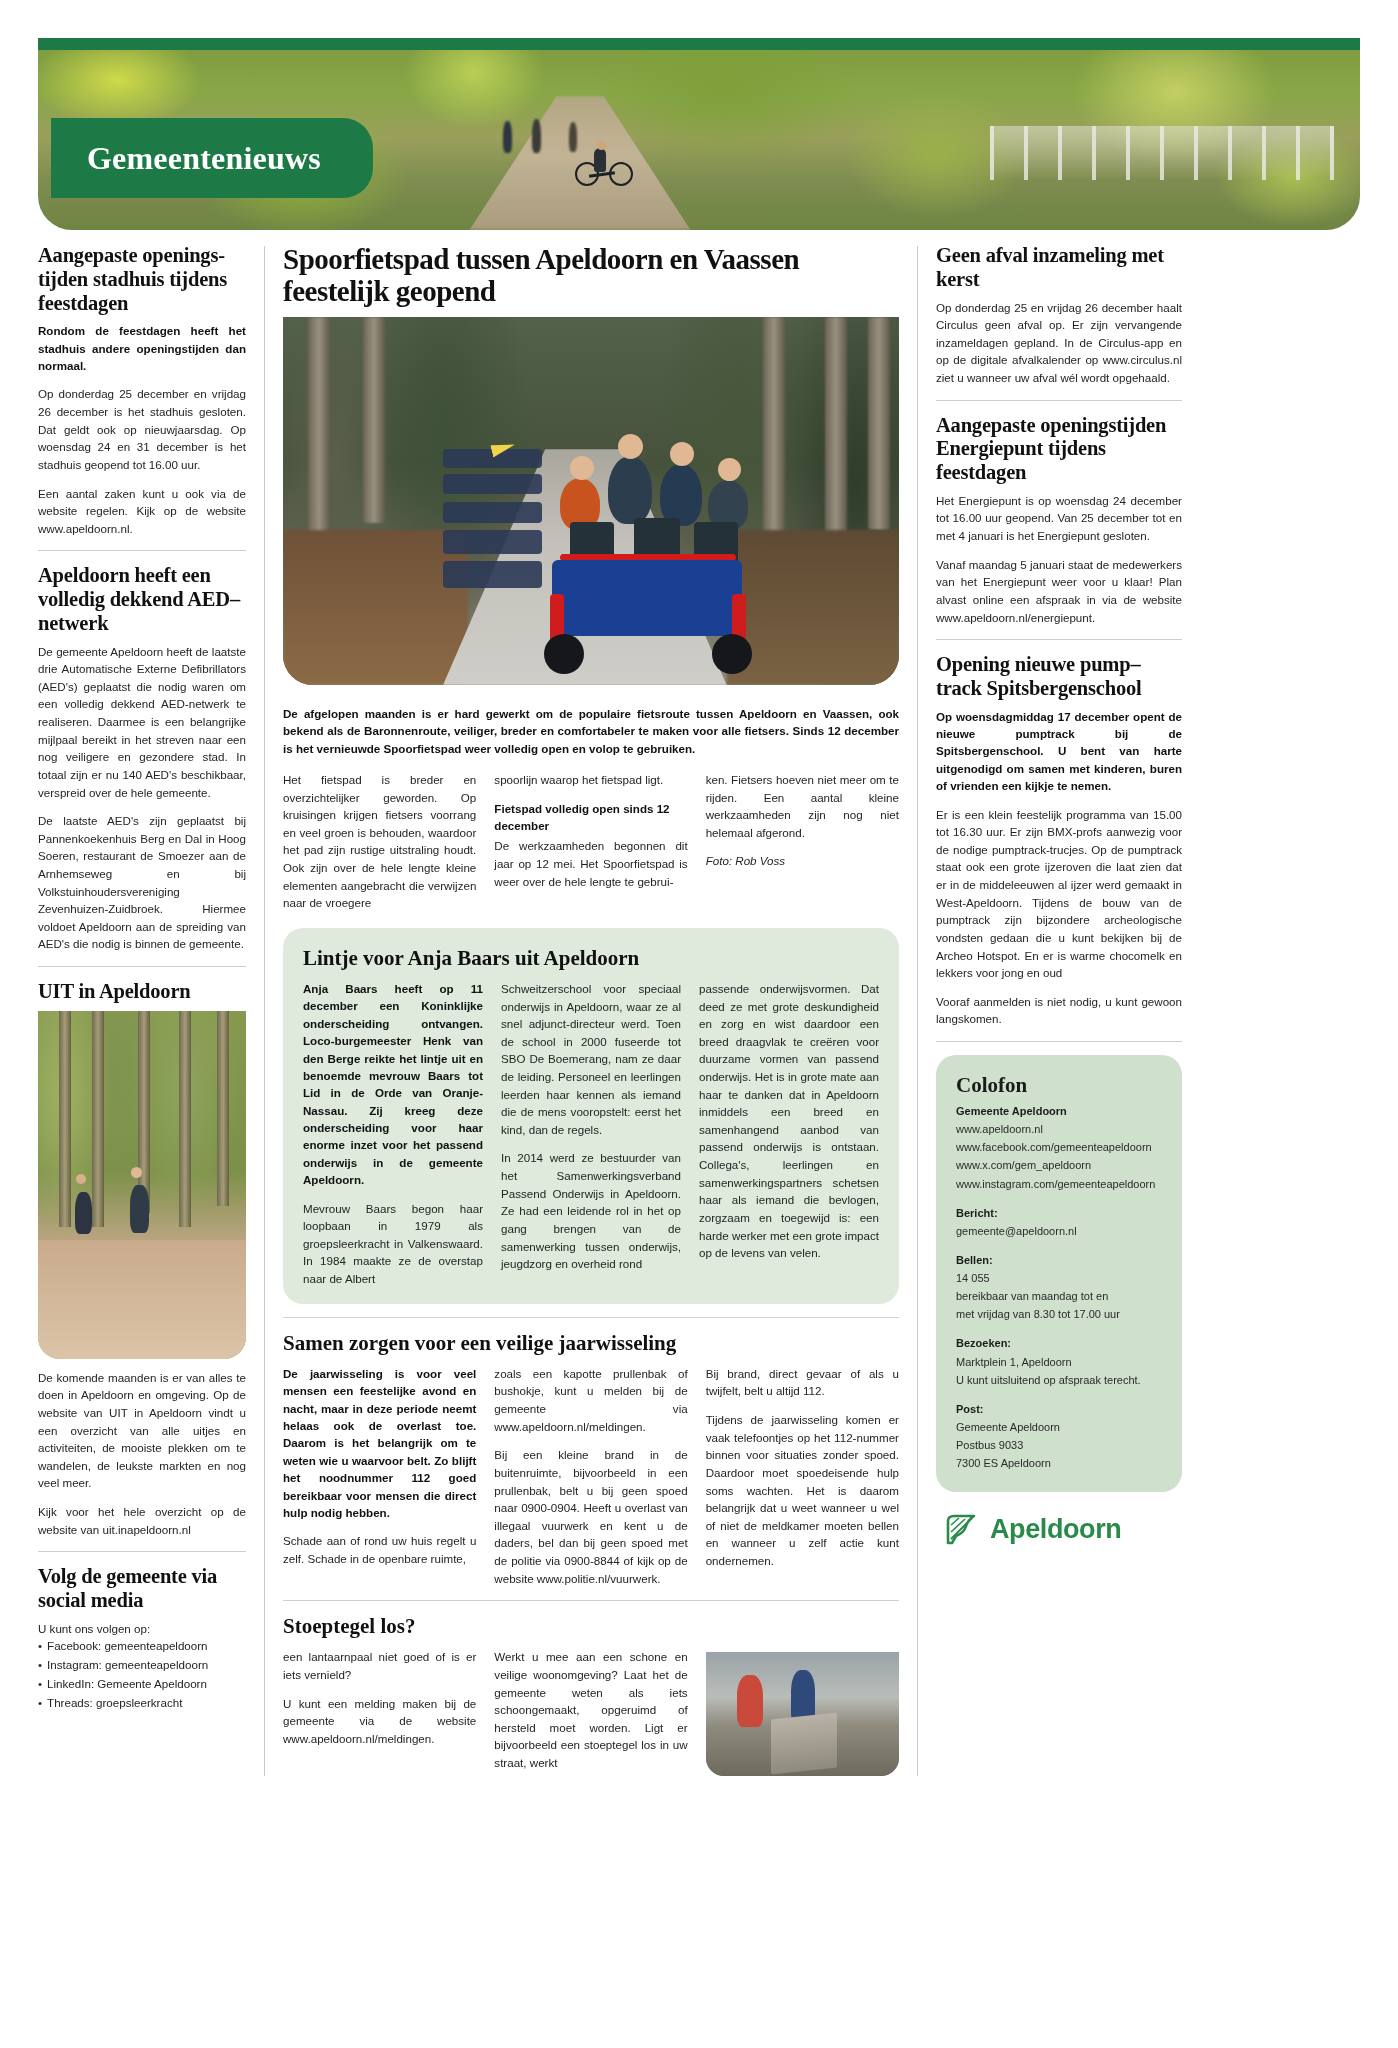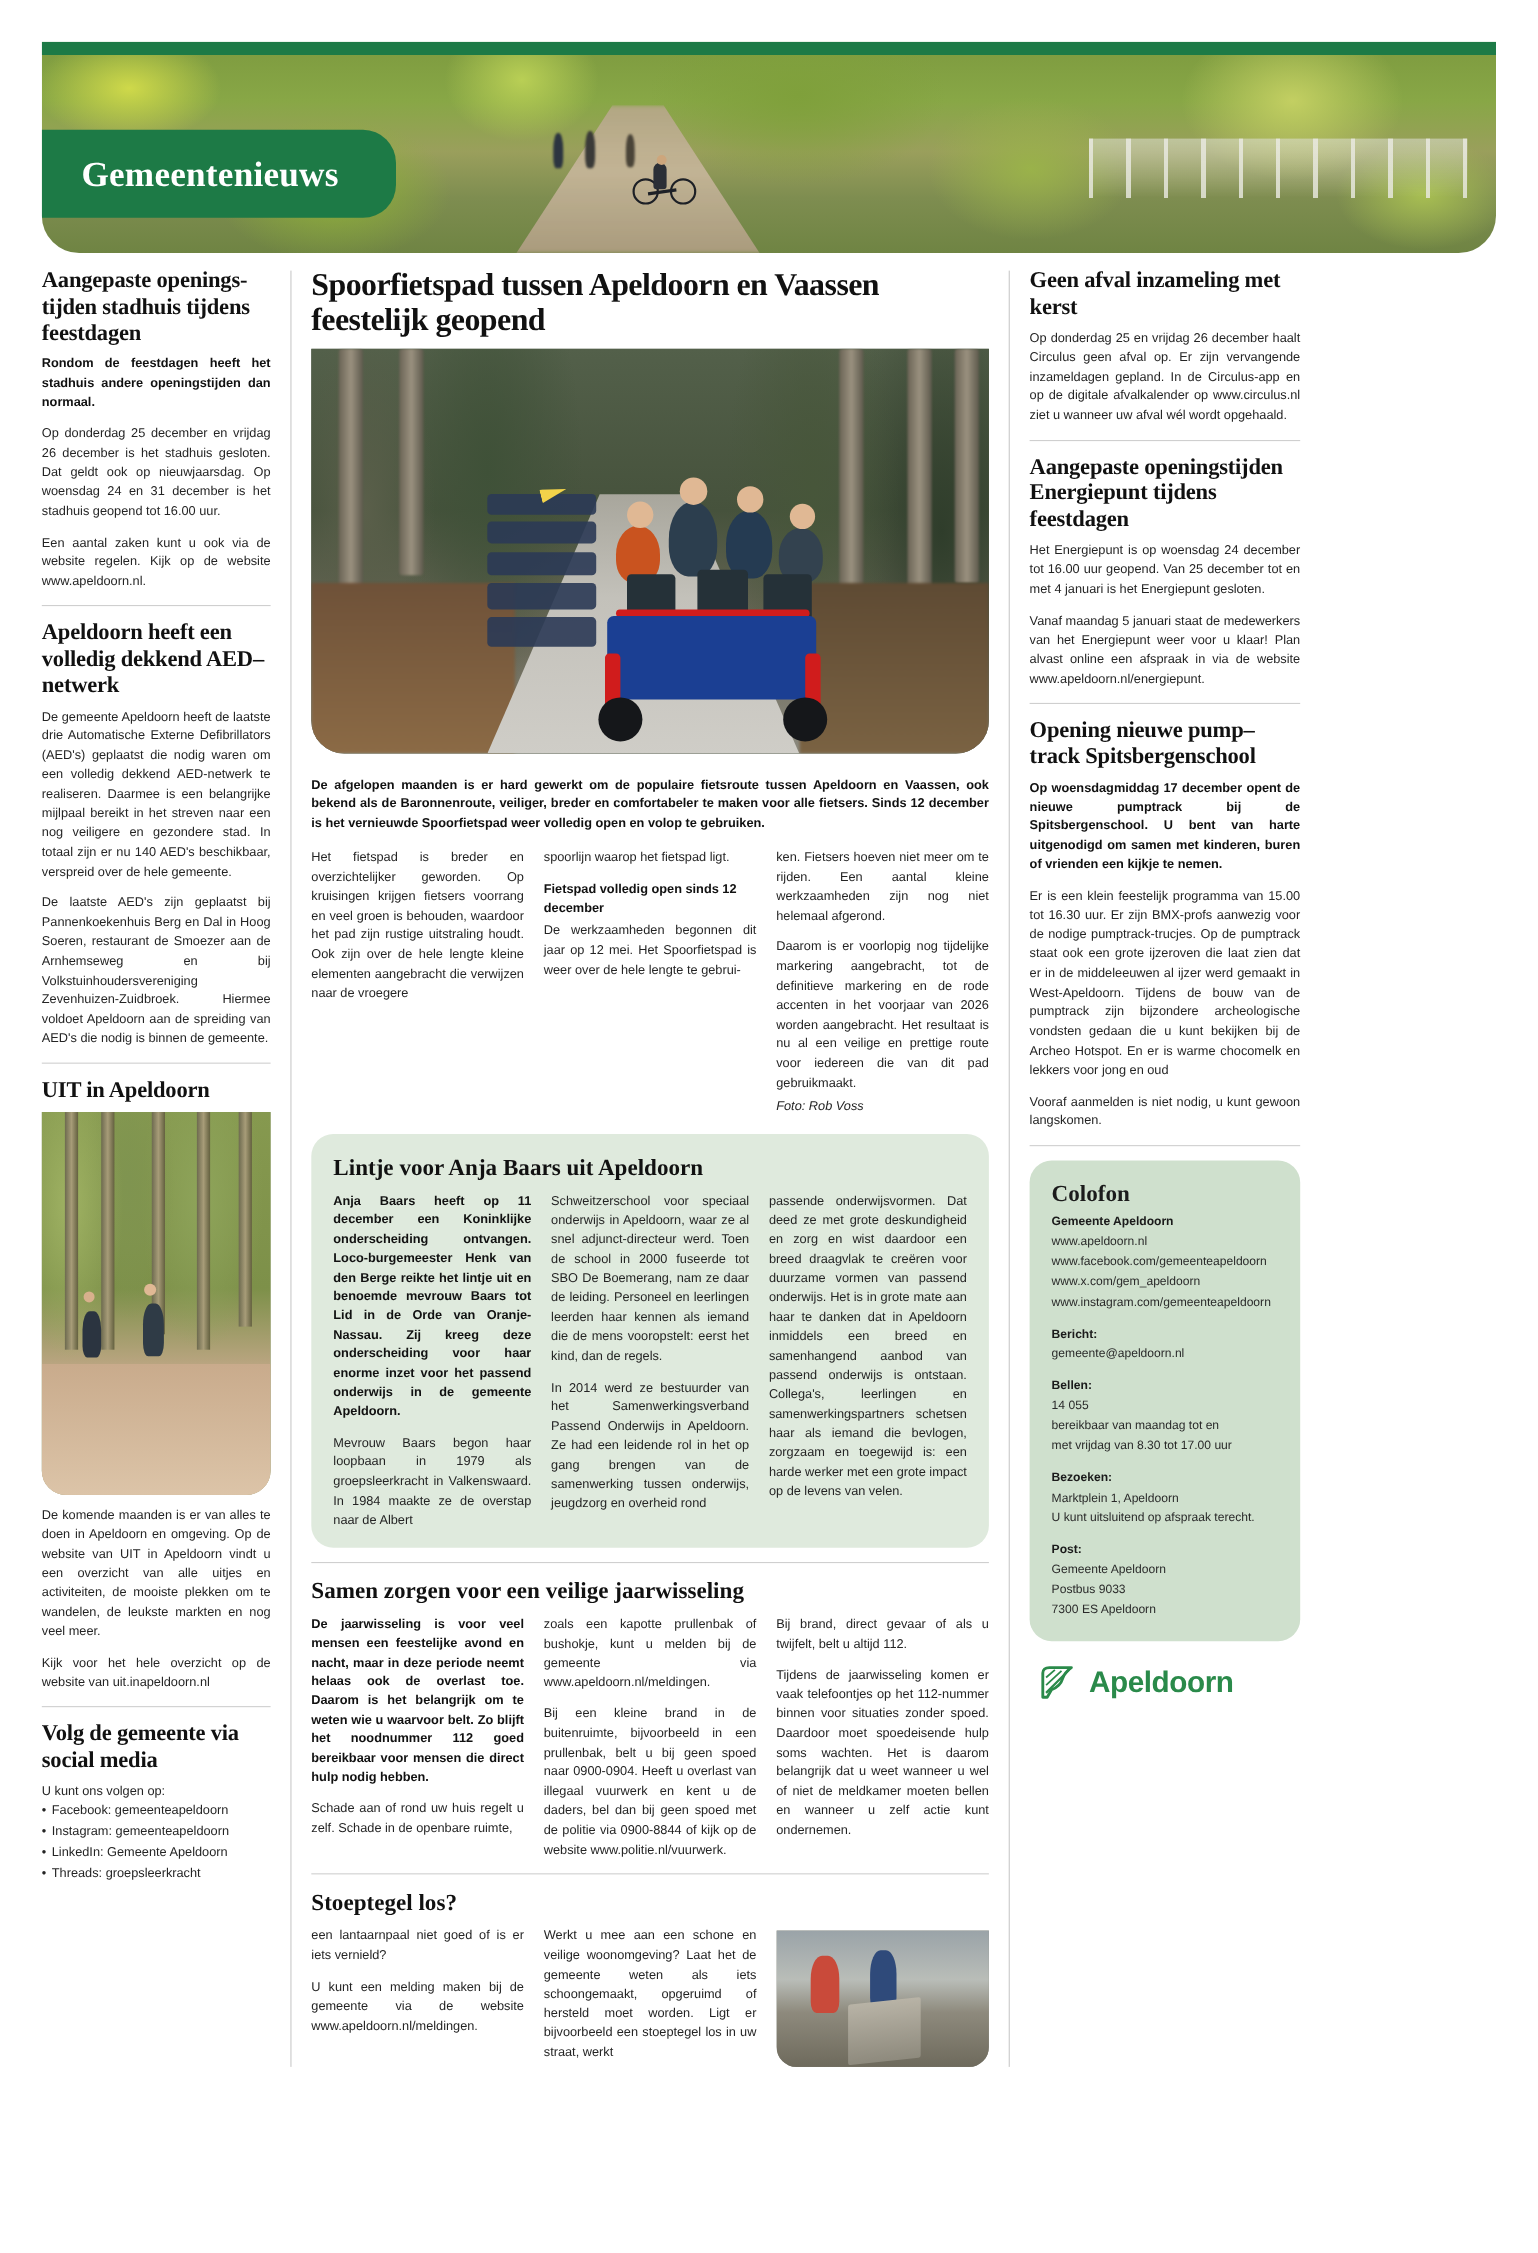--- a/index.html
+++ b/index.html
@@ -41,21 +41,21 @@
   .f3 { left:40.2%; top:44%; width:8px; height:30px; background:#4a4438; }
   .hero-cyclist { position:absolute; left:40.6%; top:52%; width:58px; height:48px; }
   .hero-cyclist .wheel { position:absolute; bottom:0; width:24px; height:24px;
      border:2.5px solid #1d2026; border-radius:50%; }
   .hero-cyclist .wheel.l { left:0; } .hero-cyclist .wheel.r { right:0; }
   .hero-cyclist .frame { position:absolute; left:14px; bottom:10px; width:26px; height:3px; background:#1d2026; transform:rotate(-8deg);}
   .hero-cyclist .body { position:absolute; left:19px; bottom:14px; width:12px; height:24px;
      background:#2b2f36; border-radius:6px 6px 3px 3px; }
   .hero-cyclist .head { position:absolute; left:22px; bottom:36px; width:9px; height:9px; background:#cda67c; border-radius:50%; }
 
-  .masthead { position:absolute; left:0; top:80px; width:322px; height:80px;
+  .masthead { position:absolute; left:13px; top:80px; width:322px; height:80px;
      background:#1d7a46; border-radius:0 30px 30px 0; display:flex; align-items:center; }
   .masthead h1 { color:#fff; font-family:"Liberation Serif", serif; font-weight:700;
      font-size:32px; letter-spacing:.2px; padding-left:36px; }
   .hero-topbar { position:absolute; left:0; top:0; width:100%; height:12px; background:#1d7a46; }
 
   
   .cols { display:flex; gap:0; margin-top:14px; }
   .col-left  { width:208px; }
   .col-mid   { width:616px; }
   .col-right { width:246px; }
@@ -293,21 +293,20 @@
         <div>
           <p class="body tight">Het fietspad is breder en overzichtelijker geworden. Op kruisingen krijgen fietsers voorrang en veel groen is behouden, waardoor het pad zijn rustige uitstraling houdt. Ook zijn over de hele lengte kleine elementen aangebracht die verwijzen naar de vroegere</p>
         </div>
         <div>
           <p class="body">spoorlijn waarop het fietspad ligt.</p>
           <p class="lead" style="text-align:left;margin-bottom:3px">Fietspad volledig open sinds 12 december</p>
           <p class="body tight">De werkzaamheden begonnen dit jaar op 12 mei. Het Spoorfietspad is weer over de hele lengte te gebrui-</p>
         </div>
         <div>
           <p class="body">ken. Fietsers hoeven niet meer om te rijden. Een aantal kleine werkzaamheden zijn nog niet helemaal afgerond.</p>
-          <p class="body" style="margin-bottom:4px">Daarom is er voorlopig nog tijdelijke markering aangebracht, tot de definitieve markering en de rode accenten in het voorjaar van 2026 worden aangebracht. Het resultaat is nu al een veilige en prettige route voor iedereen die van dit pad gebruikmaakt.</p>
           <p class="body tight" style="font-style:italic;text-align:left">Foto: Rob Voss</p>
         </div>
       </div>
 
       <div style="height:16px"></div>
 
       <div class="greenbox">
         <h3 class="box-head">Lintje voor Anja Baars uit Apeldoorn</h3>
         <div class="threecol">
           <div>

